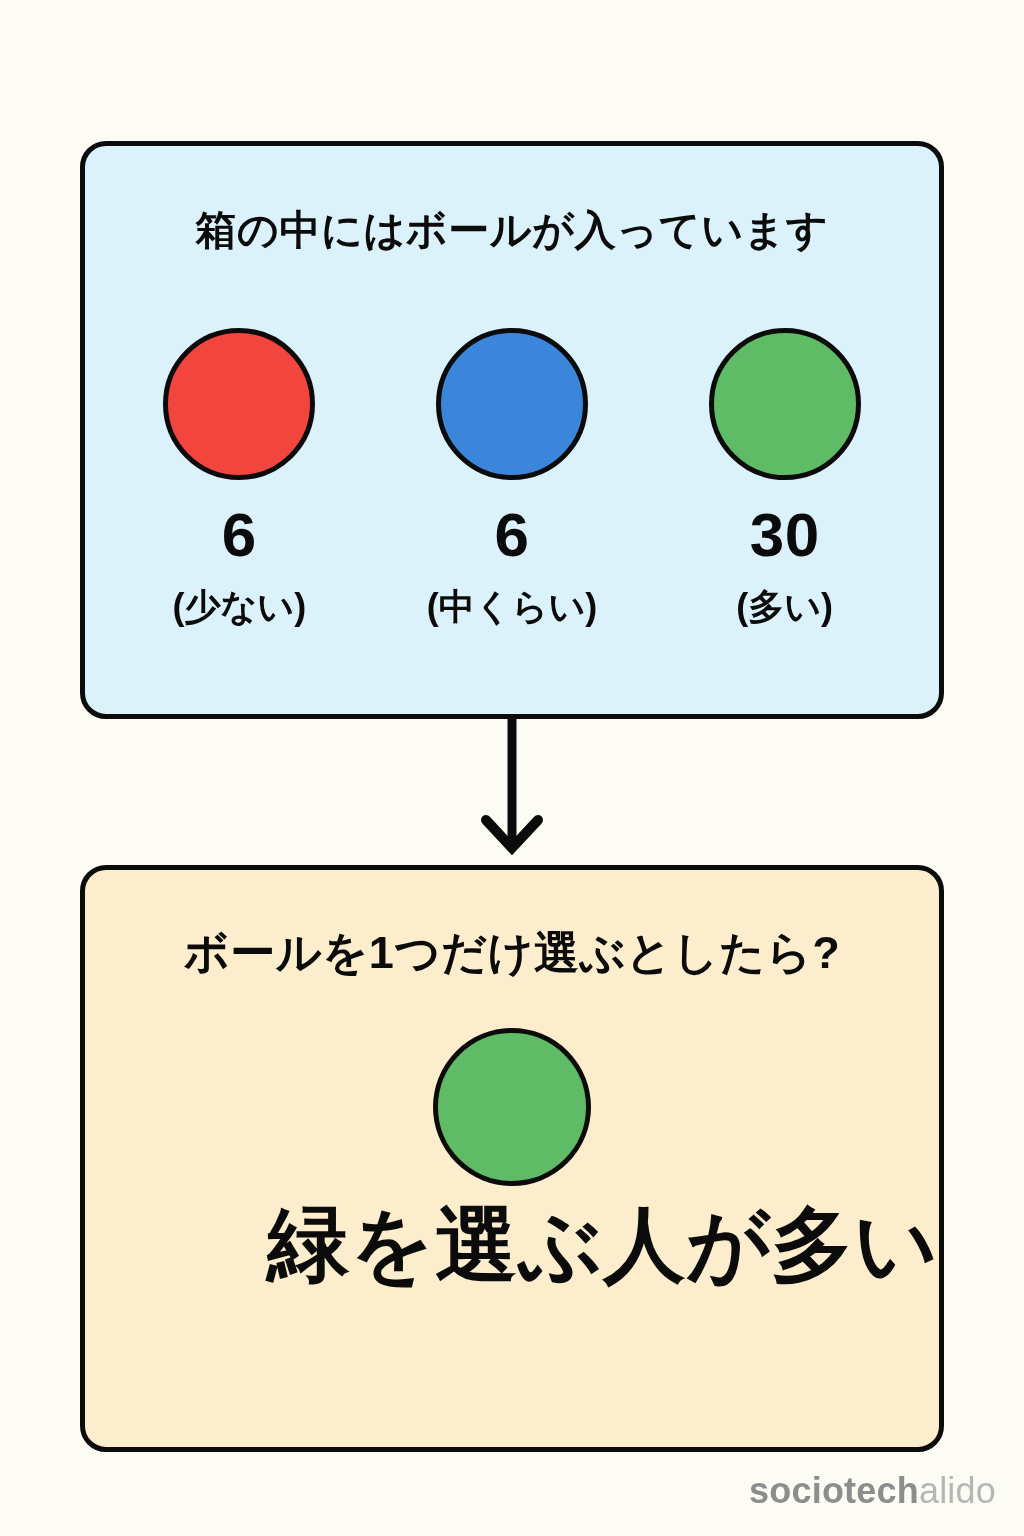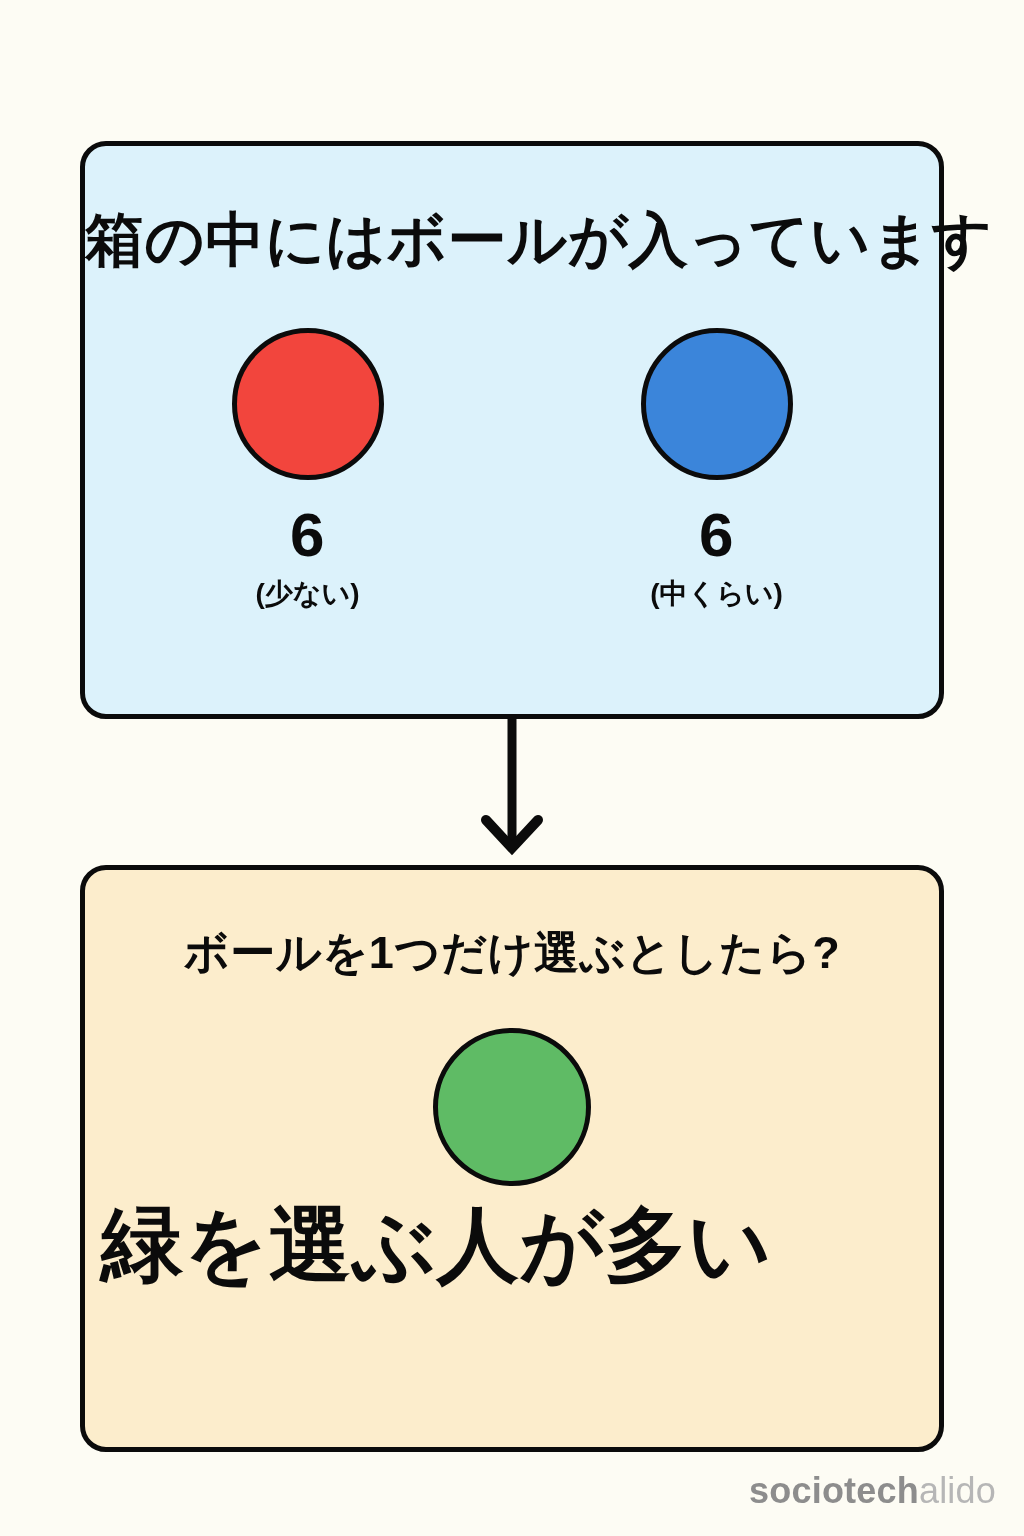--- a/index.html
+++ b/index.html
@@ -48,21 +48,21 @@
     left: 0;
     right: 0;
     text-align: center;
     font-weight: bold;
     color: #0B0B0B;
     letter-spacing: 0.5px;
     white-space: nowrap;
   }
   .heading-top {
     top: 62px;
-    font-size: 59px;
+    font-size: 41px;
     line-height: 1.1;
   }
   .heading-bottom {
     top: 58px;
     font-size: 45px;
     line-height: 1.1;
   }
 
   
   .ball-row {
@@ -89,25 +89,25 @@
   }
   .ball-count {
     font-size: 62px;
     font-weight: bold;
     color: #0B0B0B;
     line-height: 1;
     margin-top: 24px;
     letter-spacing: 0.5px;
   }
   .ball-note {
-    font-size: 28px;
+    font-size: 36px;
     font-weight: bold;
     color: #0B0B0B;
     line-height: 1.15;
-    margin-top: 12px;
+    margin-top: 20px;
     white-space: nowrap;
   }
 
   
   .arrow {
     position: absolute;
     left: 472px;
     top: 716px;
     width: 80px;
     height: 152px;
@@ -127,21 +127,21 @@
     height: 158px;
     border-radius: 50%;
     border: 5px solid #0B0B0B;
     box-sizing: border-box;
   }
   .conclusion {
     position: absolute;
     left: 16px;
     right: 0;
     top: 330px;
-    text-align: left;
+    text-align: right;
     font-size: 82px;
     font-weight: bold;
     color: #0B0B0B;
     line-height: 1.1;
     letter-spacing: 1px;
     white-space: nowrap;
   }
 
   
   .watermark {
@@ -178,20 +178,25 @@
         <div class="ball-count">6</div>
         <div class="ball-note">(少ない)</div>
       </div>
 
       <div class="ball-col">
         <div class="ball" style="background:#3B85DA"></div>
         <div class="ball-count">6</div>
         <div class="ball-note">(中くらい)</div>
       </div>
 
+      <div class="ball-col">
+        <div class="ball" style="background:#5FBB65"></div>
+        <div class="ball-count">30</div>
+        <div class="ball-note">(多い)</div>
+      </div>
 
     </div>
   </div>
 
   <div class="arrow">
     <svg width="80" height="152" viewBox="0 0 80 152" xmlns="http://www.w3.org/2000/svg">
       <path d="M40 2 L40 128" stroke="#0B0B0B" stroke-width="9" fill="none" stroke-linecap="butt"></path>
       <path d="M14 104 L40 132 L66 104" stroke="#0B0B0B" stroke-width="10" fill="none" stroke-linecap="round" stroke-linejoin="miter"></path>
     </svg>
   </div>

